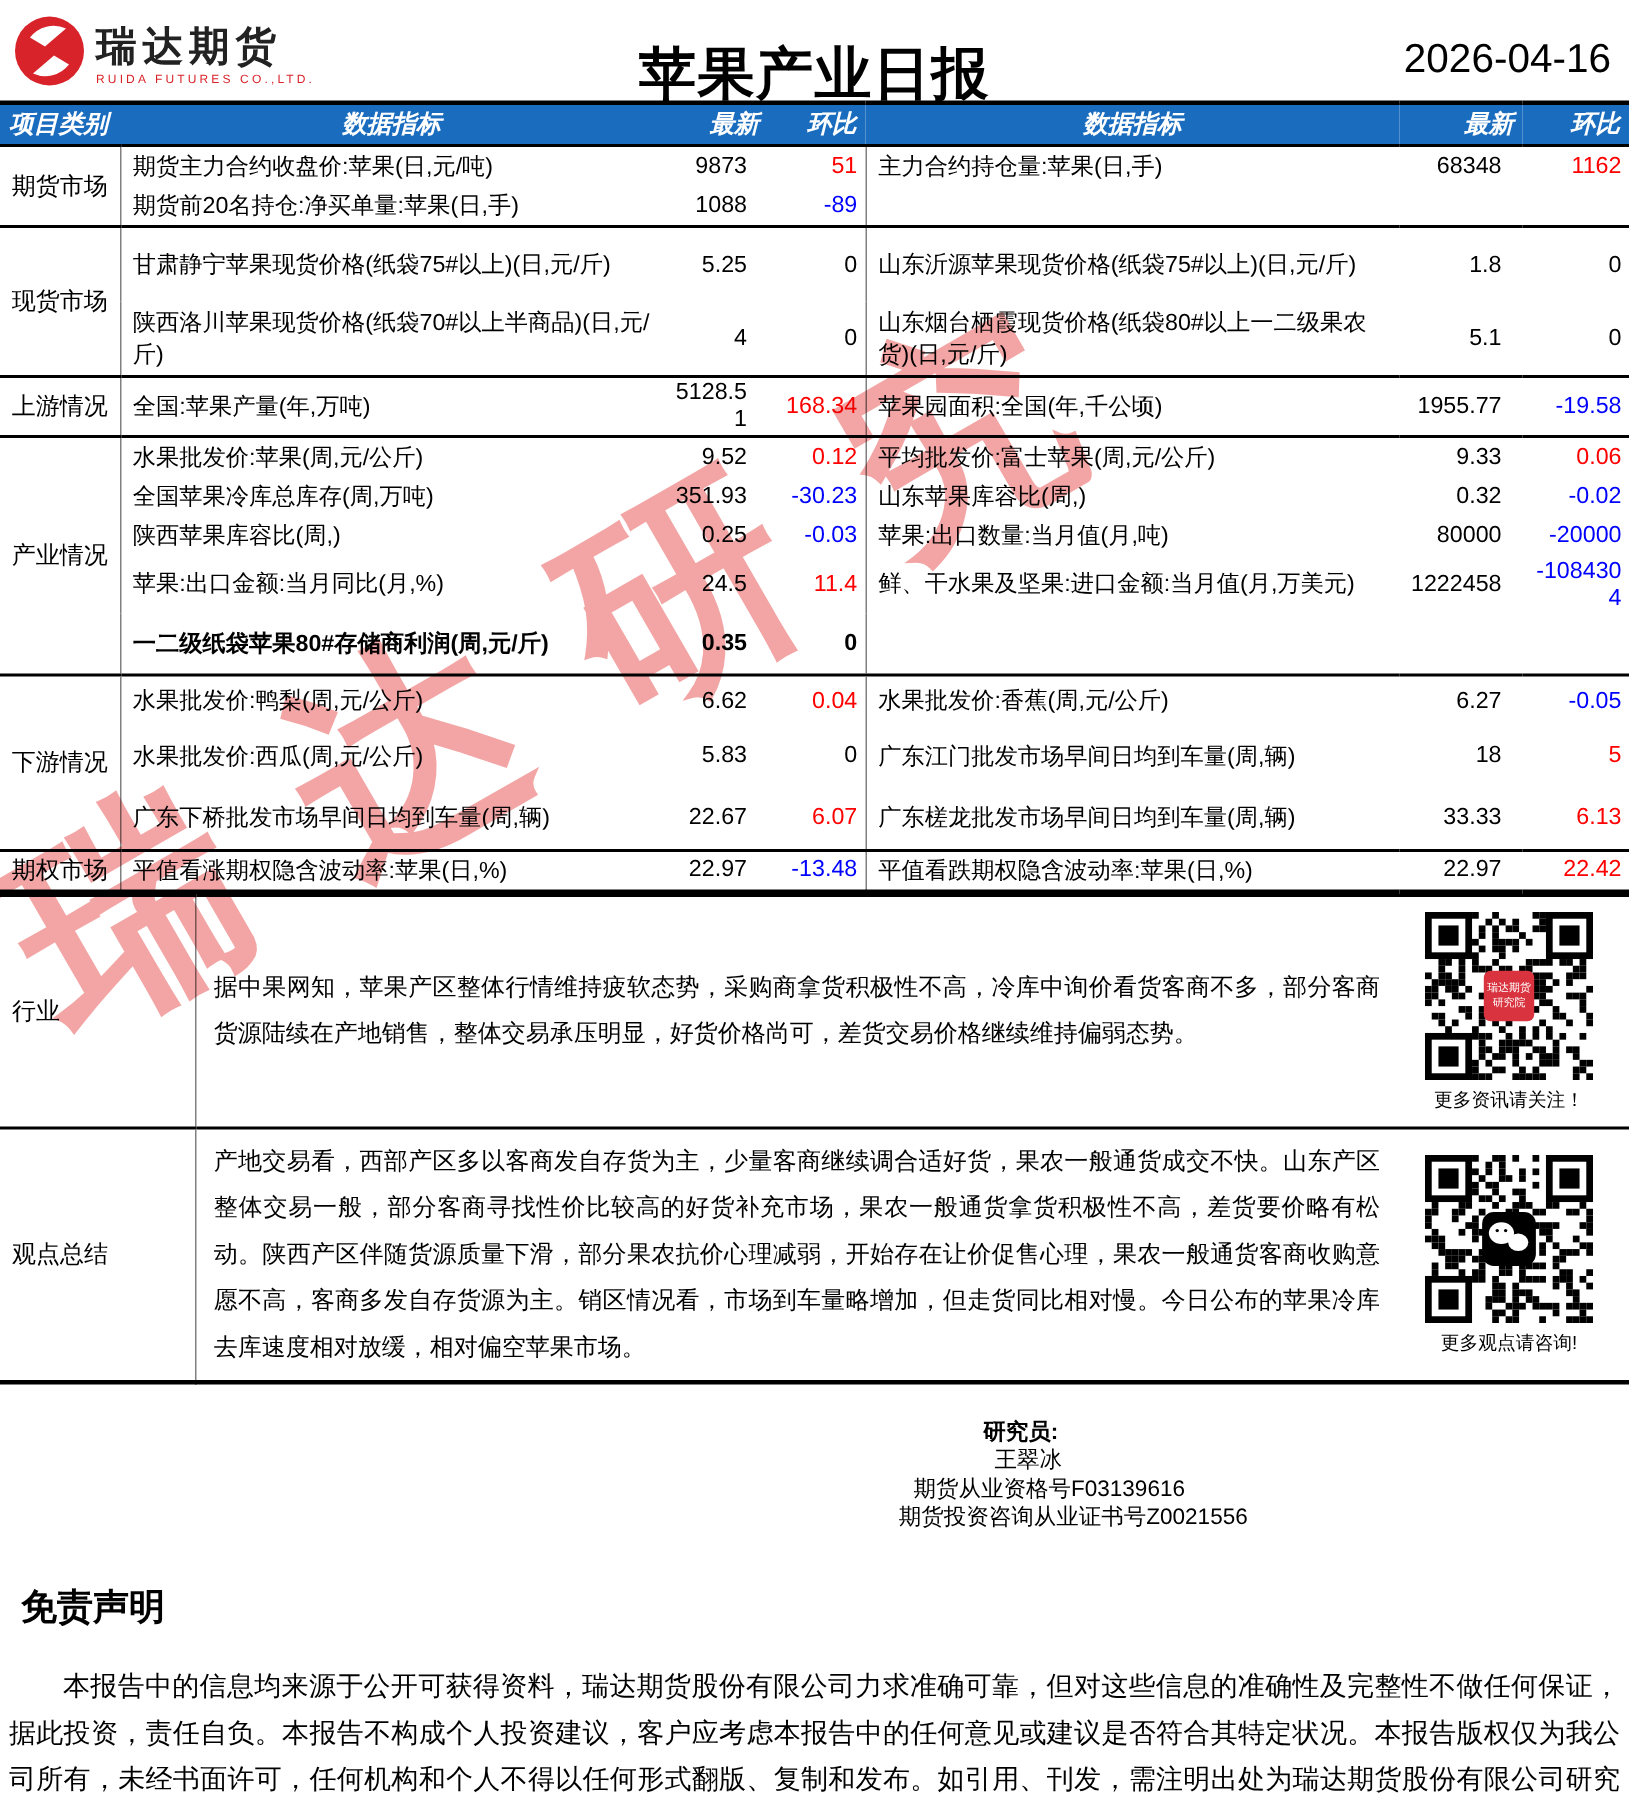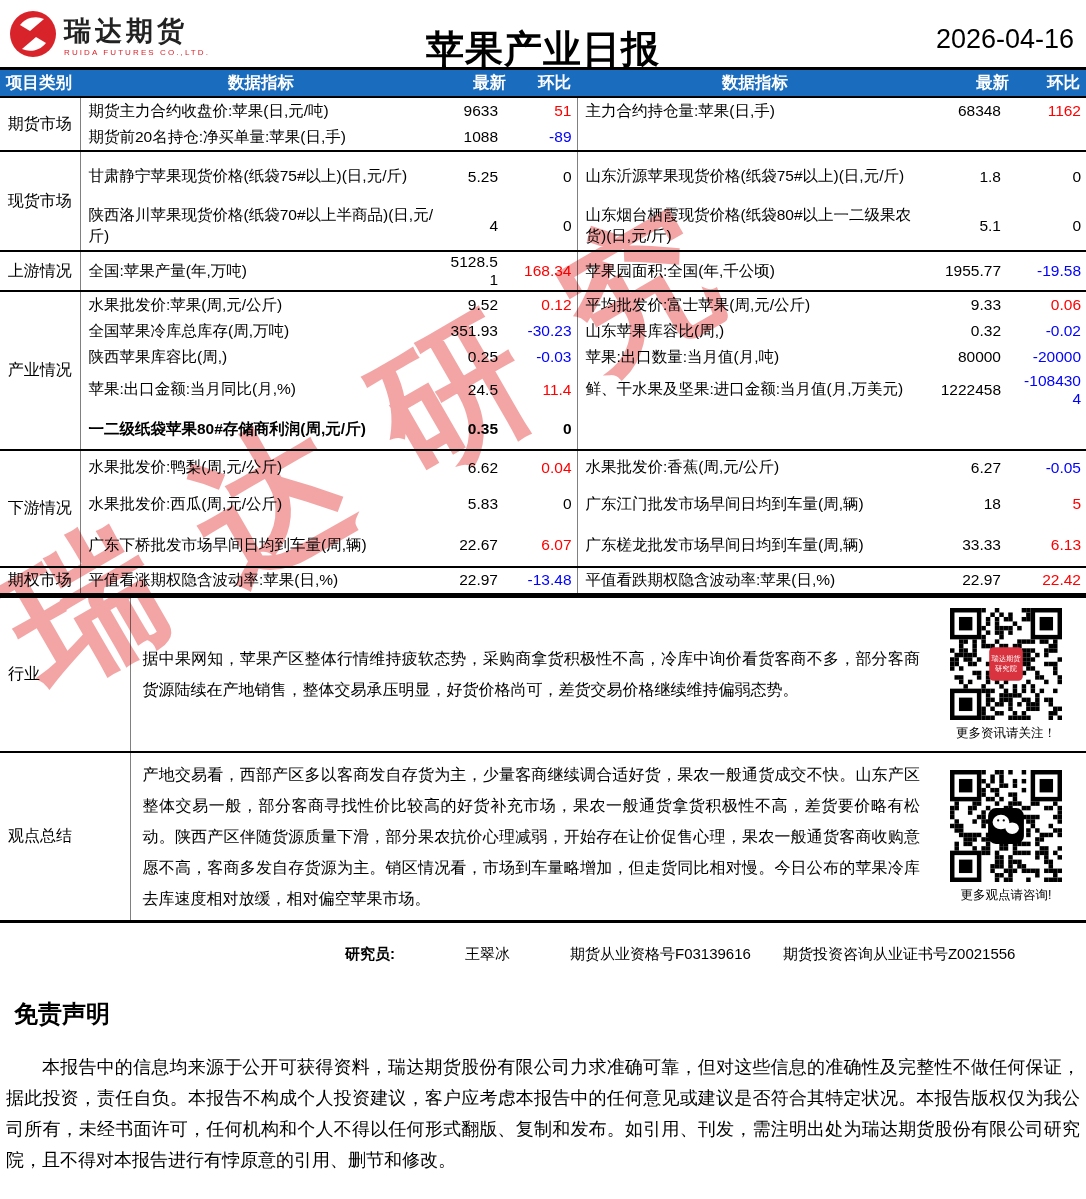--- a/index.html
+++ b/index.html
@@ -15,21 +15,21 @@
   .logo{position:absolute;left:8px;top:9px;display:flex;align-items:center;gap:6px;}
   .logo-text .cn{font-size:27px;font-weight:bold;color:#222;letter-spacing:4px;line-height:30px;}
   .logo-text .en{font-size:8px;color:var(--logo-red);letter-spacing:2.1px;margin-top:2px;}
   .title{position:absolute;left:0;right:0;top:24px;text-align:center;font-size:38px;font-weight:bold;letter-spacing:1px;}
   .date{position:absolute;right:12px;top:24px;font-size:27px;}
 
   
   table{border-collapse:collapse;table-layout:fixed;width:1086px;}
   #data-table{border-top:3px solid #000;border-bottom:3px solid #000;}
   th,td{font-size:15.5px;padding:1px 4px;vertical-align:middle;word-break:break-all;}
-  .thead-row th{background:var(--blue);color:#fff;font-weight:bold;font-size:16.5px;height:16px;padding:2px 6px;}
+  .thead-row th{background:var(--blue);color:#fff;font-weight:bold;font-size:16.5px;height:16px;padding:2px 6px;font-style:italic;}
   .th-cat{text-align:left;}
   .th-ind{text-align:center;}
   .th-num{text-align:right;}
   td.cat{text-align:center;border-right:1px solid #808080;font-size:16px;}
   td.ind{text-align:left;padding-left:8px;}
   td.num{text-align:right;padding-right:14px;}
   td.chg{text-align:right;padding-right:5px;}
   td.mid{border-right:1px solid #808080;}
   tr.sec-top > td{border-top:2px solid #000;}
   .pos{color:var(--pos);}
@@ -41,21 +41,21 @@
   td.icat{text-align:left;padding-left:8px;border-right:1px solid #808080;font-size:16px;vertical-align:middle;}
   td.ibody{padding:0;}
   .info-flex{display:flex;align-items:center;width:100%;height:100%;}
   .para{flex:1;font-size:16px;line-height:31px;padding:6px 14px 6px 12px;text-align:justify;}
   .qrbox{width:152px;display:flex;flex-direction:column;align-items:center;padding:4px 8px 2px 0;}
   .qr{width:112px;height:112px;}
   .qr-caption{font-size:12.5px;margin-top:5px;white-space:nowrap;}
 
   
   .source{font-size:14px;padding:8px 6px 0 5px;}
-  .researcher{display:flex;align-items:center;margin:22px 0 0 345px;font-size:15px;}
+  .researcher{display:flex;align-items:center;margin:22px 0 0 345px;font-size:15px;flex-direction:column;}
   .researcher .lab{font-weight:bold;margin-right:70px;}
   .researcher .name{margin-right:60px;}
   .researcher .qual{margin-right:32px;}
 
   .disclaimer{margin-top:34px;}
   .disclaimer h2{font-size:24px;font-weight:bold;margin:0 0 0 14px;}
   .disclaimer p{font-size:18px;line-height:31px;margin:22px 6px 0 6px;text-indent:2em;text-align:justify;}
 
   
   .watermark{position:absolute;left:58px;top:560px;width:1100px;font-size:150px;font-weight:bold;
@@ -106,21 +106,21 @@
       <th class="th-num">环比</th>
       <th class="th-ind">数据指标</th>
       <th class="th-num">最新</th>
       <th class="th-num">环比</th>
     </tr>
     </tbody>
       <tbody id="rows">
         <tr class="sec-top" style="height: 27px;">
           <td class="cat" rowspan="2">期货市场</td>
           <td class="ind">期货主力合约收盘价:苹果(日,元/吨)</td>
-          <td class="num">9633</td>
+          <td class="num">9873</td>
           <td class="chg mid pos">51</td>
           <td class="ind">主力合约持仓量:苹果(日,手)</td>
           <td class="num">68348</td>
           <td class="chg pos">1162</td>
         </tr>
         <tr style="height: 27px;">
           <td class="ind">期货前20名持仓:净买单量:苹果(日,手)</td>
           <td class="num">1088</td>
           <td class="chg mid neg">-89</td>
           <td class="ind"></td>

